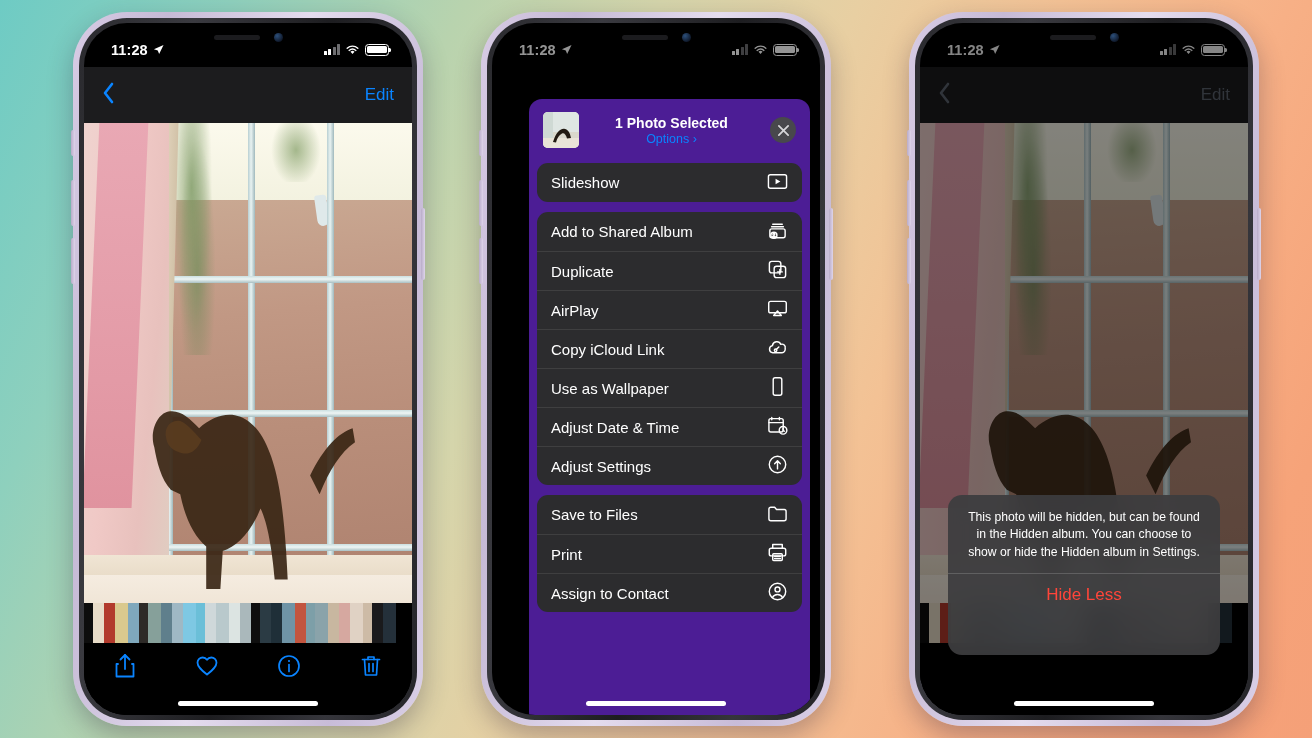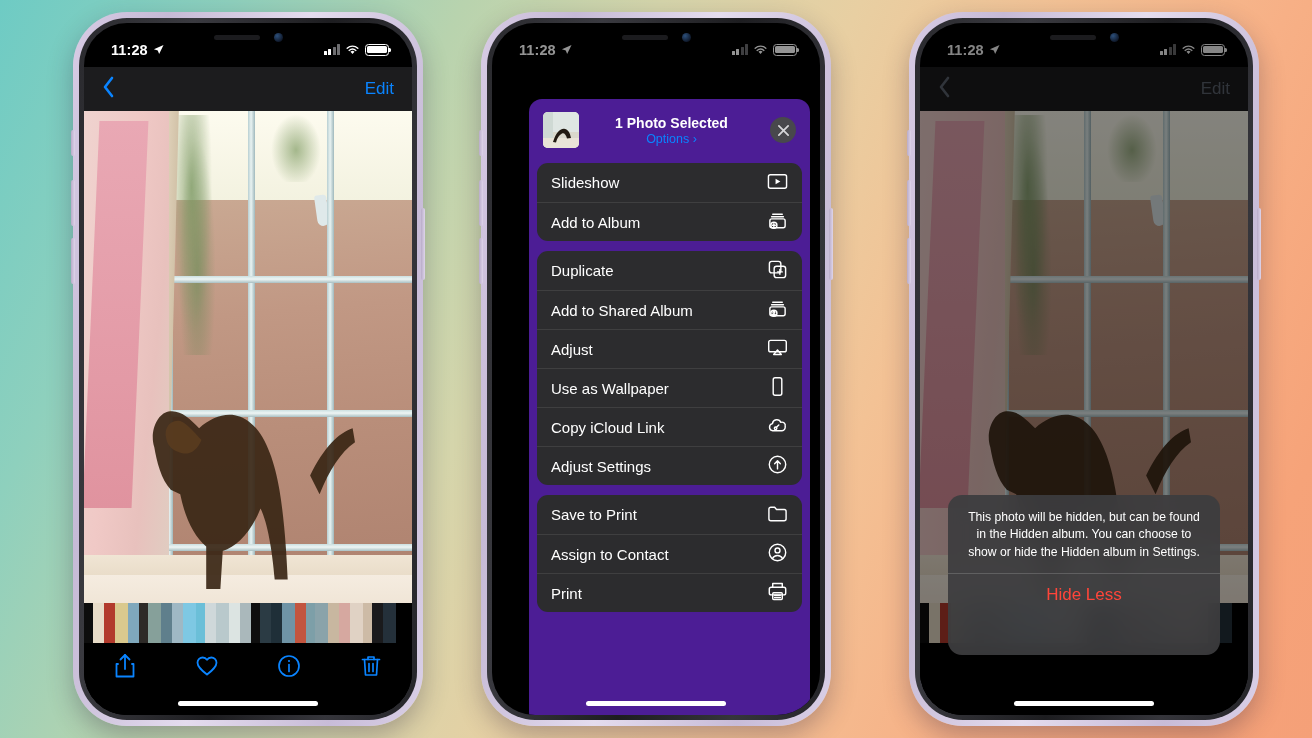--- a/index.html
+++ b/index.html
@@ -85,21 +85,21 @@
   .bars i { width: 3px; background: #fff; border-radius: .5px; display: block; }
   .bars i:nth-child(1){height:4px;} .bars i:nth-child(2){height:6px;}
   .bars i:nth-child(3){height:8.5px; background:#6d6d70;} .bars i:nth-child(4){height:11px; background:#6d6d70;}
   .battery { width: 24px; height: 12px; border: 1.4px solid #fff; border-radius: 3.5px; position: relative; padding: 1.4px; }
   .battery:after { content:""; position:absolute; right:-3.3px; top:3.4px; width:2px; height:4.5px;
     background:#fff; border-radius:0 1.5px 1.5px 0; }
   .battery span { display:block; height:100%; background:#fff; border-radius:1.6px; }
 
   
   .navbar {
-    position: absolute; top: 44px; left: 0; right: 0; height: 44px;
+    position: absolute; top: 44px; left: 0; right: 0; height: 56px;
     background: #1c1c1e; z-index: 30;
     display: flex; align-items: center; justify-content: space-between;
     padding: 0 18px;
   }
   .back-chevron { width: 13px; height: 22px; }
   .edit-link { color: #0a84ff; font-size: 17px; }
 
   
   .photo-area { position: absolute; top: 88px; left: 0; right: 0; bottom: 0; overflow: hidden; background:#000;}
   .photo {
@@ -371,100 +371,101 @@
       </div>
       <div id="sheet-groups">
             <div class="group first">
               <div class="row">
                 <span>Slideshow</span>
                 <span><svg viewBox="0 0 22 22">
                     <rect x="1.5" y="4" width="19" height="14" rx="2" stroke="#fff" fill="none" stroke-width="1.5" stroke-linecap="round" stroke-linejoin="round"></rect>
                     <path d="M9 8.2l5 2.8-5 2.8z" fill="#fff" stroke="none"></path>
                   </svg></span>
               </div>
-              <div class="row">
-                <span>Add to Album</span>
-                <span><svg viewBox="0 0 22 22">
-                    <path d="M6 4.5h10M4.8 7h12.4" stroke="#fff" fill="none" stroke-width="1.5" stroke-linecap="round" stroke-linejoin="round"></path>
-                    <rect x="3" y="9.3" width="16" height="9.2" rx="2" stroke="#fff" fill="none" stroke-width="1.5" stroke-linecap="round" stroke-linejoin="round"></rect>
-                    <circle cx="7.2" cy="16" r="3.2" stroke="#fff" fill="none" stroke-width="1.5" stroke-linecap="round" stroke-linejoin="round"></circle>
-                    <path d="M7.2 14.4v3.2M5.6 16h3.2" stroke="#fff" fill="none" stroke-width="1.5" stroke-linecap="round" stroke-linejoin="round"></path>
-                  </svg></span>
-              </div>
             </div>
             <div class="group">
-              <div class="row">
-                <span>Duplicate</span>
-                <span><svg viewBox="0 0 22 22">
-                    <rect x="2.5" y="2.5" width="12" height="12" rx="2.5" stroke="#fff" fill="none" stroke-width="1.5" stroke-linecap="round" stroke-linejoin="round"></rect>
-                    <rect x="7.5" y="7.5" width="12" height="12" rx="2.5" stroke="#fff" fill="none" stroke-width="1.5" stroke-linecap="round" stroke-linejoin="round"></rect>
-                    <path d="M13.5 11v5M11 13.5h5" stroke="#fff" fill="none" stroke-width="1.5" stroke-linecap="round" stroke-linejoin="round"></path>
-                  </svg></span>
-              </div>
               <div class="row">
                 <span>Add to Shared Album</span>
                 <span><svg viewBox="0 0 22 22">
                     <path d="M6 4.5h10M4.8 7h12.4" stroke="#fff" fill="none" stroke-width="1.5" stroke-linecap="round" stroke-linejoin="round"></path>
                     <rect x="3" y="9.3" width="16" height="9.2" rx="2" stroke="#fff" fill="none" stroke-width="1.5" stroke-linecap="round" stroke-linejoin="round"></rect>
                     <circle cx="7.2" cy="16" r="3.2" stroke="#fff" fill="none" stroke-width="1.5" stroke-linecap="round" stroke-linejoin="round"></circle>
                     <circle cx="7.2" cy="14.9" r="1" stroke="#fff" fill="none" stroke-width="1.5" stroke-linecap="round" stroke-linejoin="round"></circle>
                     <path d="M5.3 17.9a2.4 2.4 0 013.8 0" stroke="#fff" fill="none" stroke-width="1.5" stroke-linecap="round" stroke-linejoin="round"></path>
                   </svg></span>
               </div>
               <div class="row">
-                <span>Adjust</span>
+                <span>Duplicate</span>
+                <span><svg viewBox="0 0 22 22">
+                    <rect x="2.5" y="2.5" width="12" height="12" rx="2.5" stroke="#fff" fill="none" stroke-width="1.5" stroke-linecap="round" stroke-linejoin="round"></rect>
+                    <rect x="7.5" y="7.5" width="12" height="12" rx="2.5" stroke="#fff" fill="none" stroke-width="1.5" stroke-linecap="round" stroke-linejoin="round"></rect>
+                    <path d="M13.5 11v5M11 13.5h5" stroke="#fff" fill="none" stroke-width="1.5" stroke-linecap="round" stroke-linejoin="round"></path>
+                  </svg></span>
+              </div>
+              <div class="row">
+                <span>AirPlay</span>
                 <span><svg viewBox="0 0 22 22">
                     <rect x="1.8" y="3.5" width="18.4" height="12" rx="2" stroke="#fff" fill="none" stroke-width="1.5" stroke-linecap="round" stroke-linejoin="round"></rect>
                     <path d="M11 13.5l4 4.8H7z" stroke="#fff" fill="none" stroke-width="1.5" stroke-linecap="round" stroke-linejoin="round"></path>
-                  </svg></span>
-              </div>
-              <div class="row">
-                <span>Use as Wallpaper</span>
-                <span><svg viewBox="0 0 22 22">
-                    <rect x="6.5" y="1.8" width="9" height="18.4" rx="2" stroke="#fff" fill="none" stroke-width="1.5" stroke-linecap="round" stroke-linejoin="round"></rect>
                   </svg></span>
               </div>
               <div class="row">
                 <span>Copy iCloud Link</span>
                 <span><svg viewBox="0 0 22 22">
                     <path d="M6 16.5a3.8 3.8 0 01-.3-7.5 4.6 4.6 0 018.8-1.3A3.5 3.5 0 0119 12a3.7 3.7 0 01-3.3 4.5z" stroke="#fff" fill="none" stroke-width="1.5" stroke-linecap="round" stroke-linejoin="round"></path>
                     <path d="M9.6 13.2l2.8-2.8" stroke="#fff" fill="none" stroke-width="1.5" stroke-linecap="round" stroke-linejoin="round"></path>
                     <circle cx="9" cy="13.8" r="1.3" stroke="#fff" fill="none" stroke-width="1.5" stroke-linecap="round" stroke-linejoin="round"></circle>
                   </svg></span>
               </div>
               <div class="row">
+                <span>Use as Wallpaper</span>
+                <span><svg viewBox="0 0 22 22">
+                    <rect x="6.5" y="1.8" width="9" height="18.4" rx="2" stroke="#fff" fill="none" stroke-width="1.5" stroke-linecap="round" stroke-linejoin="round"></rect>
+                  </svg></span>
+              </div>
+              <div class="row">
+                <span>Adjust Date &amp; Time</span>
+                <span><svg viewBox="0 0 22 22">
+                    <rect x="2" y="3.8" width="15" height="14" rx="2" stroke="#fff" fill="none" stroke-width="1.5" stroke-linecap="round" stroke-linejoin="round"></rect>
+                    <path d="M2 8h15" stroke="#fff" fill="none" stroke-width="1.5" stroke-linecap="round" stroke-linejoin="round"></path>
+                    <path d="M5 2.5v2.6M13 2.5v2.6" stroke="#fff" fill="none" stroke-width="1.5" stroke-linecap="round" stroke-linejoin="round"></path>
+                    <circle cx="16.8" cy="16" r="4" stroke="#fff" fill="none" stroke-width="1.5" stroke-linecap="round" stroke-linejoin="round"></circle>
+                    <path d="M16.8 13.8V16l1.5 1" stroke="#fff" fill="none" stroke-width="1.5" stroke-linecap="round" stroke-linejoin="round"></path>
+                  </svg></span>
+              </div>
+              <div class="row">
                 <span>Adjust Settings</span>
                 <span><svg viewBox="0 0 22 22">
                     <circle cx="11" cy="11" r="8.6" stroke="#fff" fill="none" stroke-width="1.5" stroke-linecap="round" stroke-linejoin="round"></circle>
                     <path d="M11 15.6V7.2M8 10.2L11 7l3 3.2" stroke="#fff" fill="none" stroke-width="1.5" stroke-linecap="round" stroke-linejoin="round"></path>
                   </svg></span>
               </div>
             </div>
             <div class="group">
               <div class="row">
-                <span>Save to Print</span>
+                <span>Save to Files</span>
                 <span><svg viewBox="0 0 22 22">
                     <path d="M2 6.5a2 2 0 012-2h4l2 2.3h8a2 2 0 012 2v7.7a2 2 0 01-2 2H4a2 2 0 01-2-2z" stroke="#fff" fill="none" stroke-width="1.5" stroke-linecap="round" stroke-linejoin="round"></path>
-                  </svg></span>
-              </div>
-              <div class="row">
-                <span>Assign to Contact</span>
-                <span><svg viewBox="0 0 22 22">
-                    <circle cx="11" cy="11" r="8.6" stroke="#fff" fill="none" stroke-width="1.5" stroke-linecap="round" stroke-linejoin="round"></circle>
-                    <circle cx="11" cy="8.8" r="2.6" stroke="#fff" fill="none" stroke-width="1.5" stroke-linecap="round" stroke-linejoin="round"></circle>
-                    <path d="M5.6 17.6a6 6 0 0110.8 0" stroke="#fff" fill="none" stroke-width="1.5" stroke-linecap="round" stroke-linejoin="round"></path>
                   </svg></span>
               </div>
               <div class="row">
                 <span>Print</span>
                 <span><svg viewBox="0 0 22 22">
                     <path d="M6 6.5V2.6h10v3.9" stroke="#fff" fill="none" stroke-width="1.5" stroke-linecap="round" stroke-linejoin="round"></path>
                     <rect x="2.4" y="6.5" width="17.2" height="8" rx="2" stroke="#fff" fill="none" stroke-width="1.5" stroke-linecap="round" stroke-linejoin="round"></rect>
                     <rect x="6" y="12.4" width="10" height="7" rx="1" stroke="#fff" fill="none" stroke-width="1.5" stroke-linecap="round" stroke-linejoin="round"></rect>
                     <path d="M8 15h6M8 17.2h6" stroke="#fff" fill="none" stroke-width="1.5" stroke-linecap="round" stroke-linejoin="round"></path>
+                  </svg></span>
+              </div>
+              <div class="row">
+                <span>Assign to Contact</span>
+                <span><svg viewBox="0 0 22 22">
+                    <circle cx="11" cy="11" r="8.6" stroke="#fff" fill="none" stroke-width="1.5" stroke-linecap="round" stroke-linejoin="round"></circle>
+                    <circle cx="11" cy="8.8" r="2.6" stroke="#fff" fill="none" stroke-width="1.5" stroke-linecap="round" stroke-linejoin="round"></circle>
+                    <path d="M5.6 17.6a6 6 0 0110.8 0" stroke="#fff" fill="none" stroke-width="1.5" stroke-linecap="round" stroke-linejoin="round"></path>
                   </svg></span>
               </div>
             </div>
           </div>
     </div>
 
     <div class="statusbar">
       <span class="sb-left">
         <span>11:28</span>
         <svg class="loc-arrow" viewBox="0 0 12 12">

